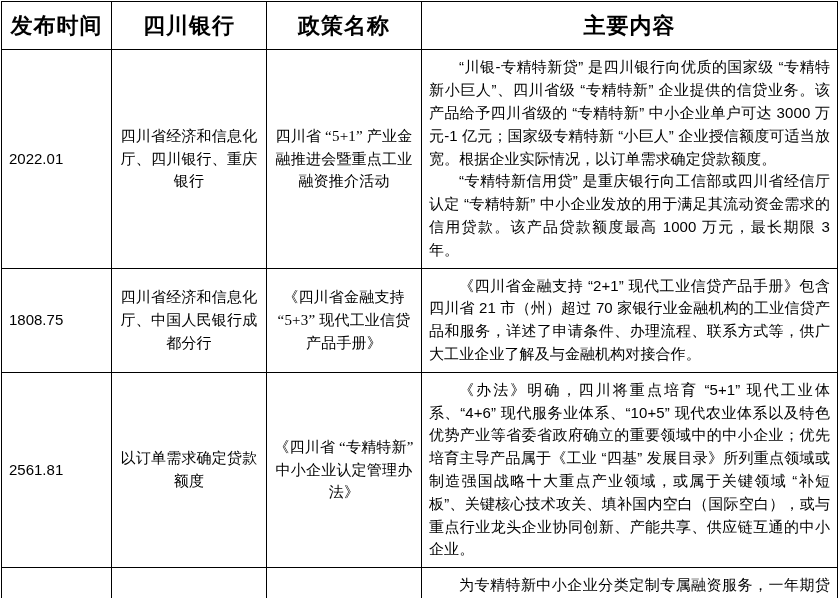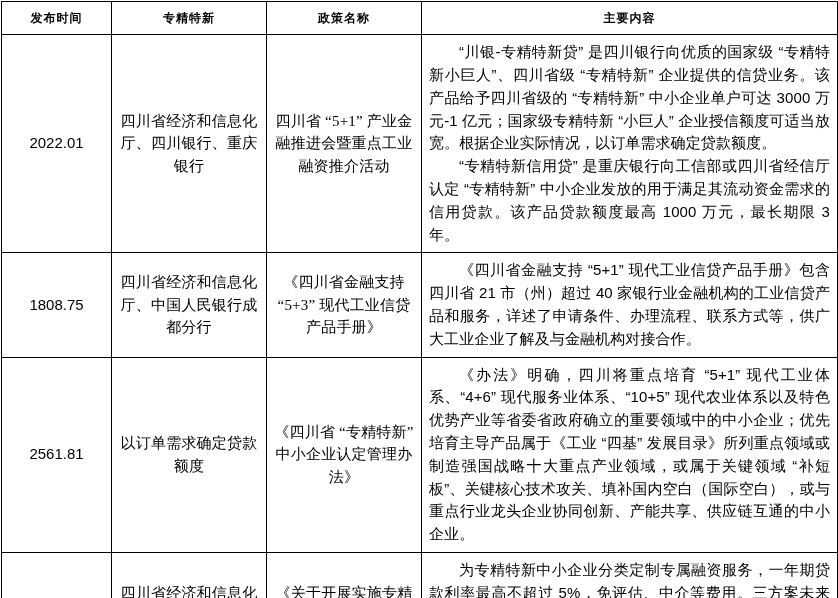--- a/index.html
+++ b/index.html
@@ -27,26 +27,26 @@
   #policy-table th, #policy-table td {
     border: 1px solid #000000;
     vertical-align: middle;
     padding: 6px 7px;
     font-size: 15px;
     line-height: 1.52;
   }
   #policy-table thead th {
     text-align: center;
     font-weight: bold;
-    font-size: 12px;
+    font-size: 22px;
     padding: 7px 6px;
     letter-spacing: 1px;
   }
   td.cell-date {
-    text-align: center;
+    text-align: left;
     font-size: 15px;
     white-space: nowrap;
   }
   td.cell-dept, td.cell-name {
     text-align: center;
     letter-spacing: 0.2px;
     font-family: Liberation Serif, serif;
   }
   td.cell-content {
     text-align: justify;
@@ -65,41 +65,41 @@
 <table id="policy-table">
   <colgroup>
     <col class="c-date">
     <col class="c-dept">
     <col class="c-name">
     <col class="c-content">
   </colgroup>
   <thead>
     <tr>
       <th>发布时间</th>
-      <th>专精特新</th>
+      <th>四川银行</th>
       <th>政策名称</th>
       <th>主要内容</th>
     </tr>
   </thead>
   <tbody>
     <tr>
       <td class="cell-date">2022.01</td>
       <td class="cell-dept">四川省经济和信息化厅、四川银行、重庆银行</td>
       <td class="cell-name">四川省 “5+1” 产业金融推进会暨重点工业融资推介活动</td>
       <td class="cell-content">
         <span class="indent">“川银-专精特新贷” 是四川银行向优质的国家级 “专精特新小巨人”、四川省级 “专精特新” 企业提供的信贷业务。该产品给予四川省级的 “专精特新” 中小企业单户可达 3000 万元-1 亿元；国家级专精特新 “小巨人” 企业授信额度可适当放宽。根据企业实际情况，以订单需求确定贷款额度。</span>
         <span class="indent">“专精特新信用贷” 是重庆银行向工信部或四川省经信厅认定 “专精特新” 中小企业发放的用于满足其流动资金需求的信用贷款。该产品贷款额度最高 1000 万元，最长期限 3 年。</span>
       </td>
     </tr>
     <tr>
       <td class="cell-date">1808.75</td>
       <td class="cell-dept">四川省经济和信息化厅、中国人民银行成都分行</td>
       <td class="cell-name">《四川省金融支持 “5+3” 现代工业信贷产品手册》</td>
       <td class="cell-content">
-        <span class="indent">《四川省金融支持 “5+1” 现代工业信贷产品手册》包含四川省 21 市（州）超过 40 家银行业金融机构的工业信贷产品和服务，详述了申请条件、办理流程、联系方式等，供广大工业企业了解及与金融机构对接合作。</span>
+        <span class="indent">《四川省金融支持 “2+1” 现代工业信贷产品手册》包含四川省 21 市（州）超过 70 家银行业金融机构的工业信贷产品和服务，详述了申请条件、办理流程、联系方式等，供广大工业企业了解及与金融机构对接合作。</span>
       </td>
     </tr>
     <tr>
       <td class="cell-date">2561.81</td>
       <td class="cell-dept">以订单需求确定贷款额度</td>
       <td class="cell-name">《四川省 “专精特新” 中小企业认定管理办法》</td>
       <td class="cell-content">
         <span class="indent">《办法》明确，四川将重点培育 “5+1” 现代工业体系、“4+6” 现代服务业体系、“10+5” 现代农业体系以及特色优势产业等省委省政府确立的重要领域中的中小企业；优先培育主导产品属于《工业 “四基” 发展目录》所列重点领域或制造强国战略十大重点产业领域，或属于关键领域 “补短板”、关键核心技术攻关、填补国内空白（国际空白），或与重点行业龙头企业协同创新、产能共享、供应链互通的中小企业。</span>
       </td>
     </tr>

